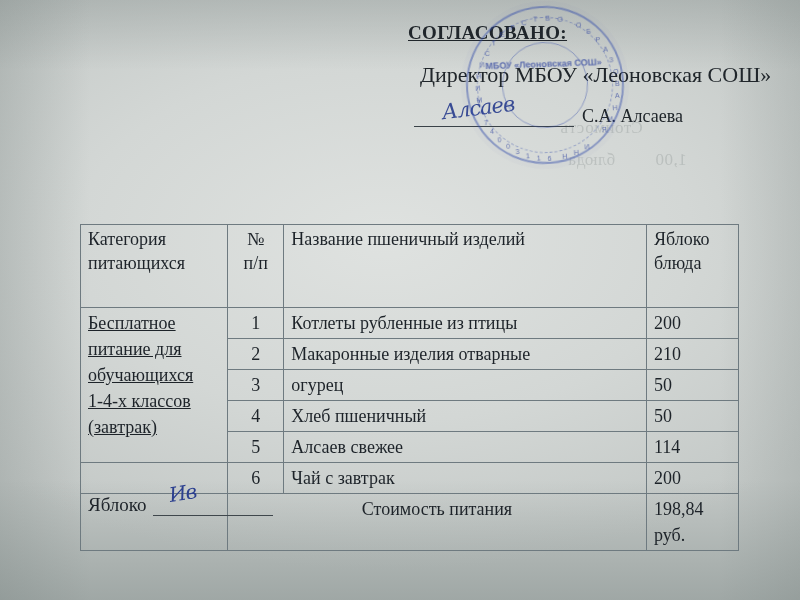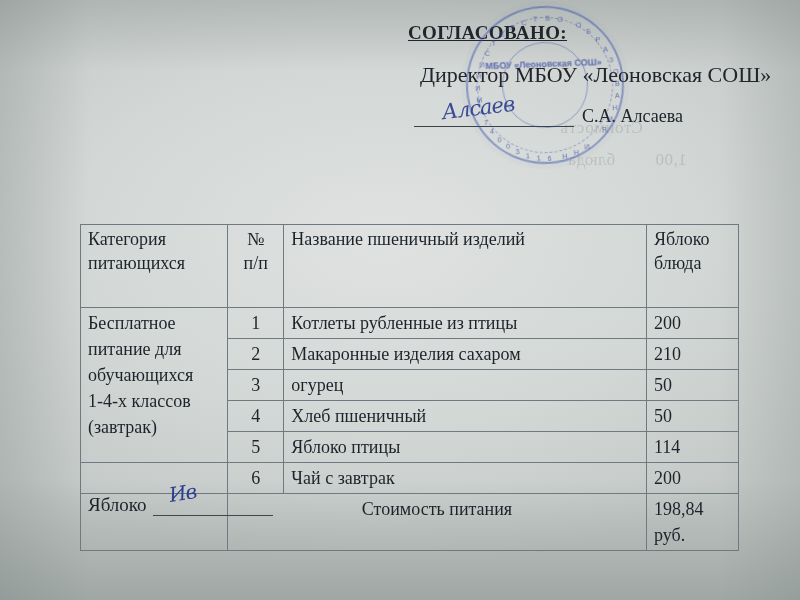--- a/index.html
+++ b/index.html
@@ -205,20 +205,21 @@
   }
   .bold { font-weight: 700; }
   .center { text-align: center; }
   .right { text-align: center; }
   .nob-top { border-top: none !important; }
   .nob-bottom { border-bottom: none !important; }
   .cat-cell {
     white-space: pre-line;
     line-height: 31px;
     padding-top: 1px;
+    text-decoration: underline;
   }
 
   
   .cook {
     position: absolute;
     left: 88px;
     top: 494px;
     font-size: 19px;
     color: #1d2329;
     display: flex;
@@ -338,36 +339,36 @@
 питание для
 обучающихся
 1-4-х классов
 (завтрак)</td>
         <td class="col-num">1</td>
         <td class="col-name">Котлеты рубленные из птицы</td>
         <td class="col-vol">200</td>
       </tr>
       <tr>
         <td class="col-num">2</td>
-        <td class="col-name">Макаронные изделия сахаром</td>
+        <td class="col-name">Макаронные изделия отварные</td>
         <td class="col-vol">210</td>
       </tr>
       <tr>
         <td class="col-num">3</td>
         <td class="col-name">огурец</td>
         <td class="col-vol">50</td>
       </tr>
       <tr>
         <td class="col-num">4</td>
         <td class="col-name">Хлеб пшеничный</td>
         <td class="col-vol">50</td>
       </tr>
       <tr>
         <td class="col-num">5</td>
-        <td class="col-name">Яблоко птицы</td>
+        <td class="col-name">Алсаев свежее</td>
         <td class="col-vol">114</td>
       </tr>
       <tr>
         <td class="col-cat">&nbsp;</td>
         <td class="col-num">6</td>
         <td class="col-name">Чай с завтрак</td>
         <td class="col-vol center">200</td>
       </tr>
       <tr>
         <td class="col-cat">&nbsp;</td>

